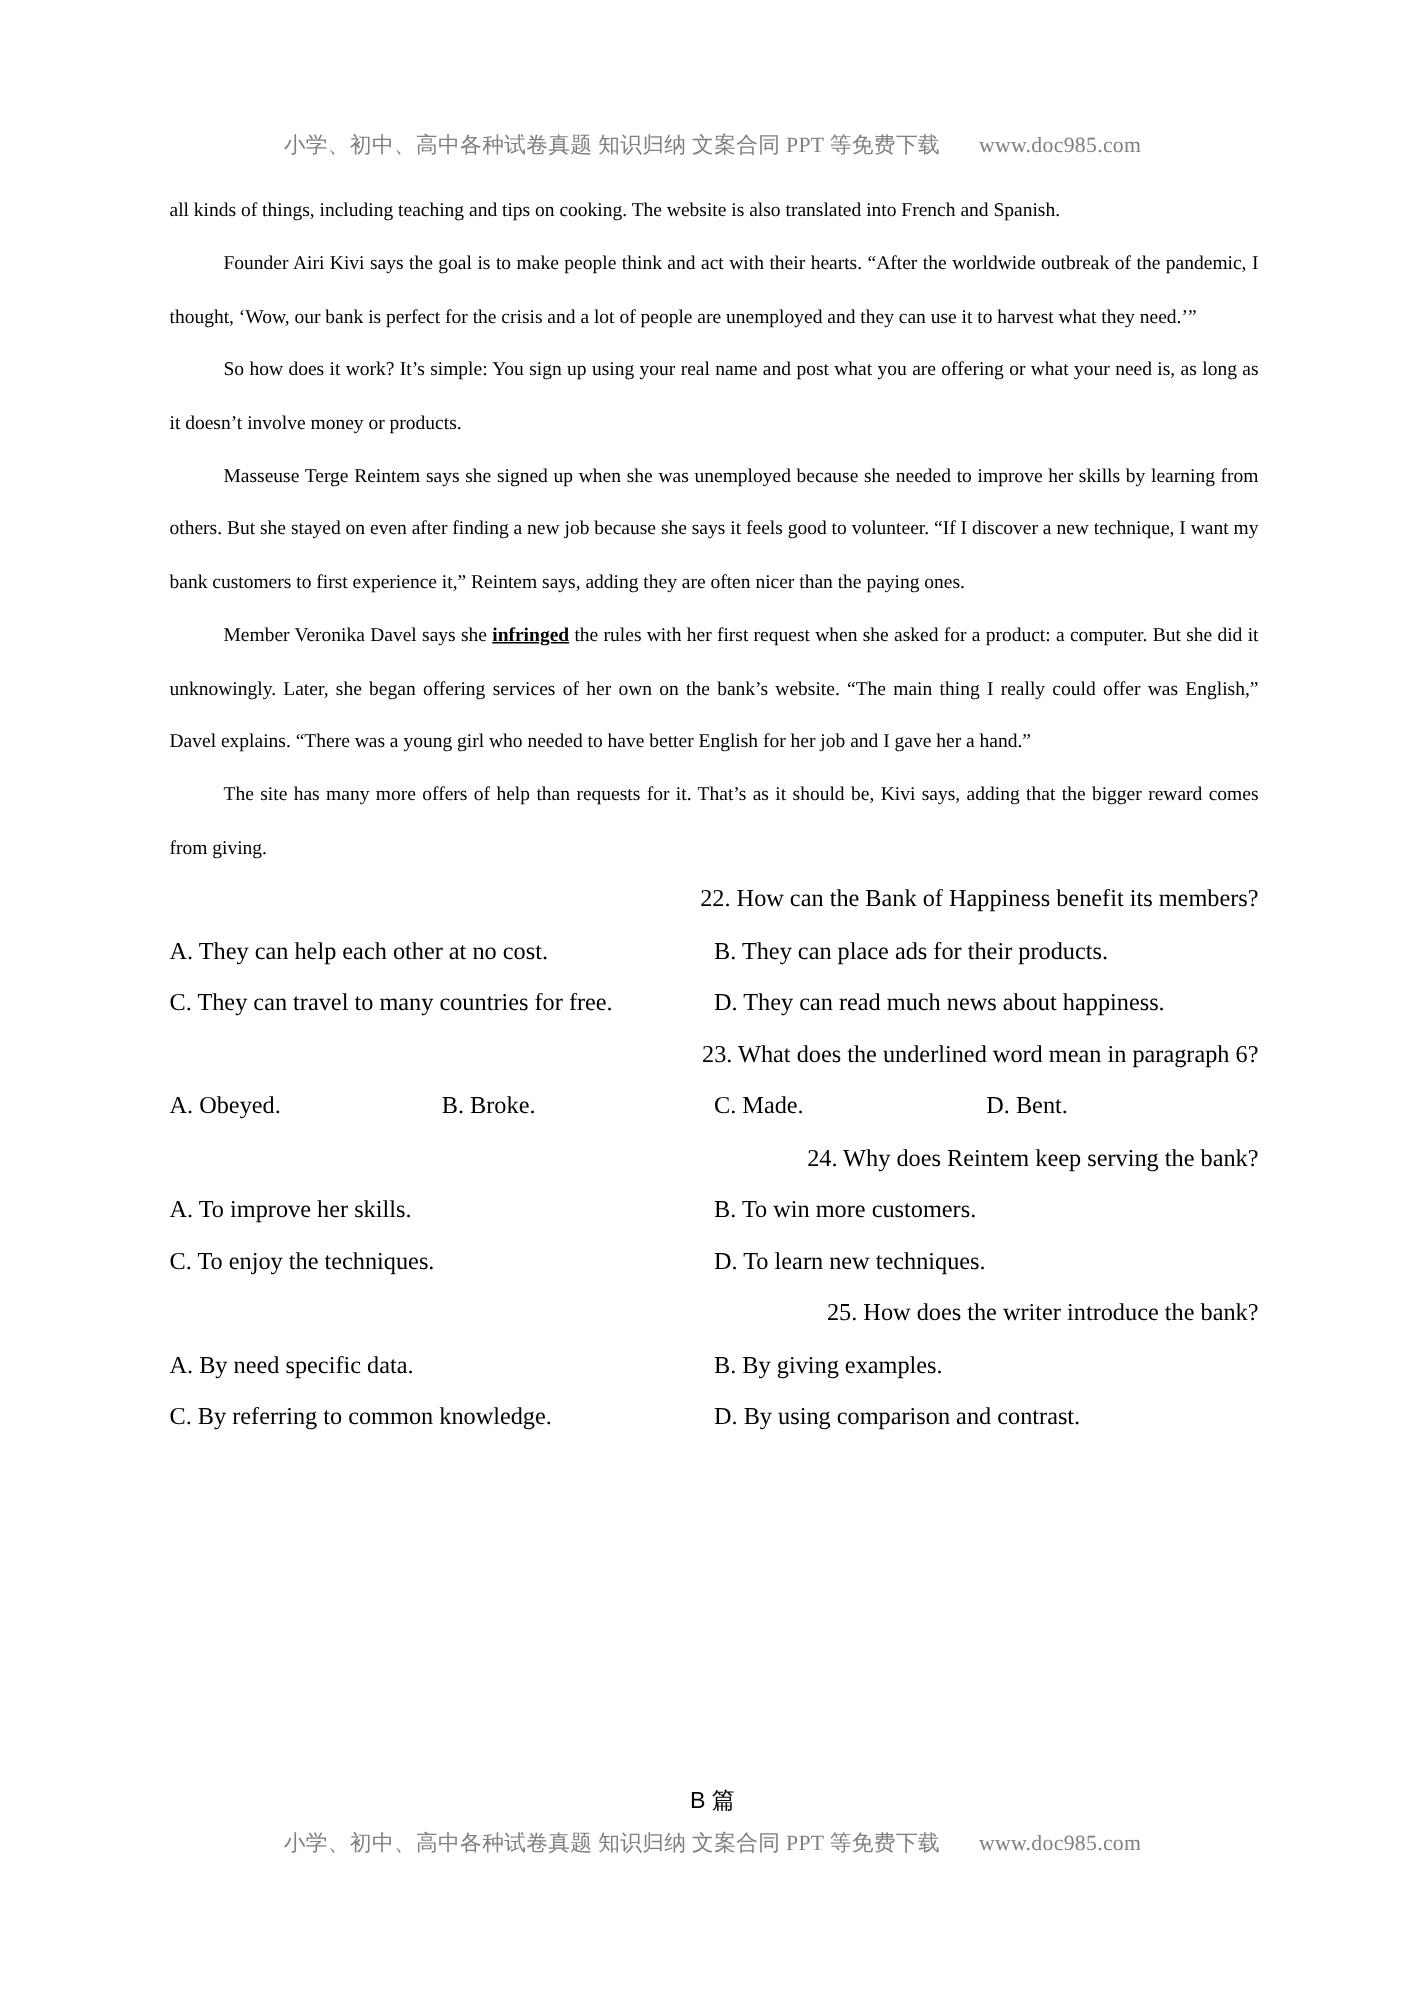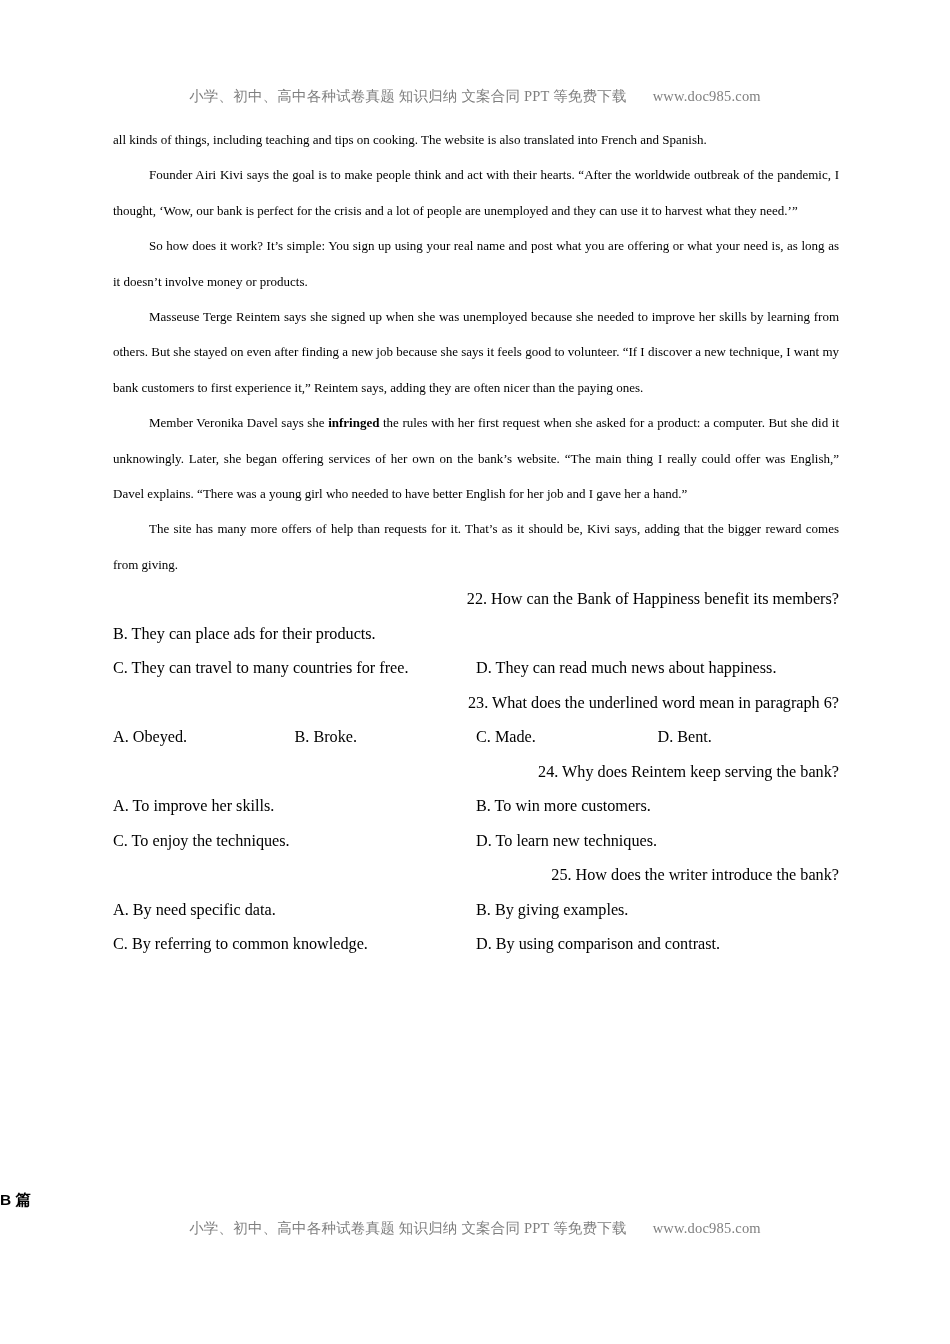--- a/index.html
+++ b/index.html
@@ -47,20 +47,21 @@
     font-size: 13px;
     line-height: 35.4px;
     text-align: justify;
     text-justify: inter-word;
   }
   p.indent {
     text-indent: 36px;
   }
   .u-bold {
     font-weight: bold;
+    text-decoration: underline;
   }
   .question {
     margin: 0;
     font-size: 16.2px;
     line-height: 34.5px;
     text-align: right;
   }
   .options-row {
     display: flex;
     font-size: 16.2px;
@@ -68,22 +69,23 @@
   }
   .opt-2col > .opt { width: 50%; }
   .opt-4col > .opt { width: 25%; }
   .opt { white-space: nowrap; }
 
   .section-title {
     position: absolute;
     top: 1190px;
     left: 0;
     width: 950px;
+    text-align: center;
     font-family: "Liberation Sans", sans-serif;
-    font-weight: bold;
+    font-weight: normal;
     font-size: 15.5px;
   }
 </style>
 </head>
 <body>
 
 <div class="page">
 
   <div class="watermark watermark-top">
     <span>小学、初中、高中各种试卷真题  知识归纳  文案合同  PPT 等免费下载</span><span class="wm-url">www.doc985.com</span>
@@ -95,20 +97,21 @@
     <p class="body-para indent">Founder Airi Kivi says the goal is to make people think and act with their hearts. “After the worldwide outbreak of the pandemic, I thought, ‘Wow, our bank is perfect for the crisis and a lot of people are unemployed and they can use it to harvest what they need.’”</p>
     <p class="body-para indent">So how does it work? It’s simple: You sign up using your real name and post what you are offering or what your need is, as long as it doesn’t involve money or products.</p>
     <p class="body-para indent">Masseuse Terge Reintem says she signed up when she was unemployed because she needed to improve her skills by learning from others. But she stayed on even after finding a new job because she says it feels good to volunteer. “If I discover a new technique, I want my bank customers to first experience it,” Reintem says, adding they are often nicer than the paying ones.</p>
 
     <p class="body-para indent"><span>Member Veronika Davel says she </span><span class="u-bold">infringed</span><span> the rules with her first request when she asked for a product: a computer. But she did it unknowingly. Later, she began offering services of her own on the bank’s website. “The main thing I really could offer was English,” Davel explains. “There was a young girl who needed to have better English for her job and I gave her a hand.”</span></p>
 
     <p class="body-para indent">The site has many more offers of help than requests for it. That’s as it should be, Kivi says, adding that the bigger reward comes from giving.</p>
 
     <p class="question">22. How can the Bank of Happiness benefit its members?</p>
     <div class="options-row opt-2col">
+      <span class="opt">A. They can help each other at no cost.</span>
       <span class="opt">B. They can place ads for their products.</span>
     </div>
     <div class="options-row opt-2col">
       <span class="opt">C. They can travel to many countries for free.</span>
       <span class="opt">D. They can read much news about happiness.</span>
     </div>
 
     <p class="question">23. What does the underlined word mean in paragraph 6?</p>
     <div class="options-row opt-4col">
       <span class="opt">A. Obeyed.</span>

